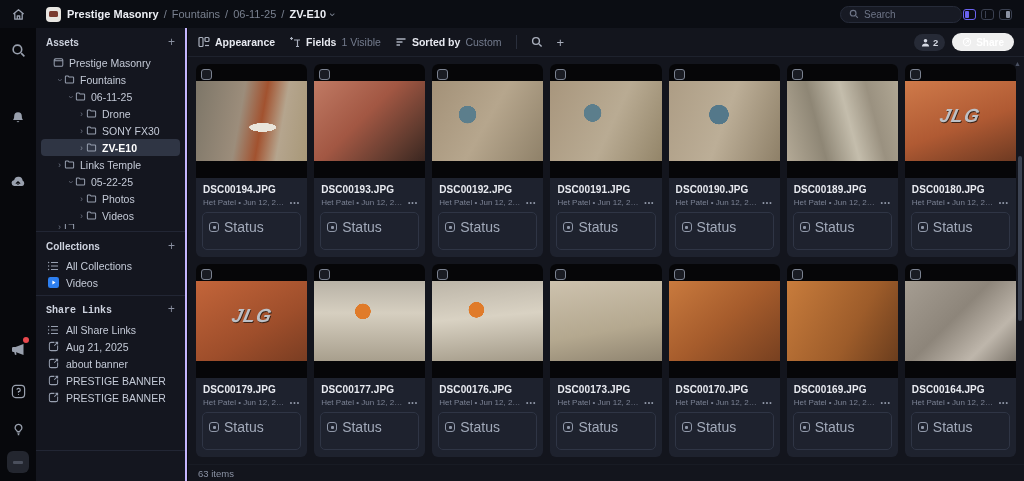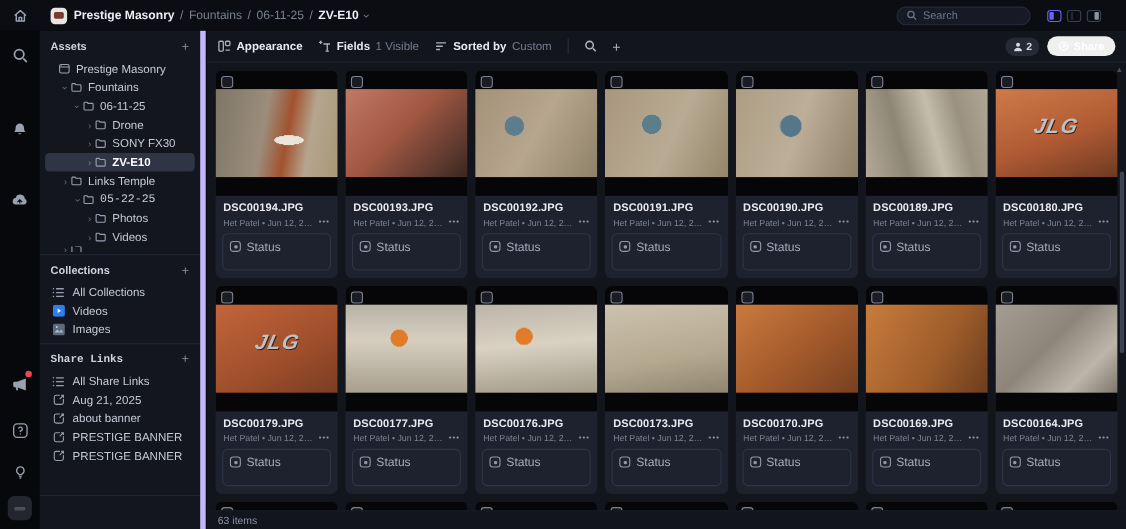--- a/index.html
+++ b/index.html
@@ -9,21 +9,21 @@
 
   
   .topbar { position:absolute; top:0; left:0; right:0; height:28px; display:flex; align-items:center; background:#0b0d13; }
   .home-cell { width:36px; display:flex; justify-content:center; align-items:center; color:#9aa1b0; }
   .bc-wrap { flex:0 0 auto; display:flex; align-items:center; gap:6px; padding-left:10px; }
   .logo { width:15px; height:15px; border-radius:4px; background:#e8e6e2; display:flex; align-items:center; justify-content:center; }
   .logo i { display:block; width:9px; height:6px; border-radius:1.5px; background:#7a3b30; }
   .crumbs { display:flex; align-items:center; gap:5px; font-size:11px; color:#79808f; }
   .crumbs .strong { color:#eceef4; font-weight:bold; }
   .chev { display:inline-block; transform:rotate(90deg); color:#79808f; font-size:11px; line-height:1; }
-  .tb-right { margin-left:auto; display:flex; align-items:center; gap:15px; padding-right:23px; }
+  .tb-right { margin-left:auto; display:flex; align-items:center; gap:1px; padding-right:12px; }
   .search-pill { display:flex; align-items:center; gap:5px; width:122px; height:17px; border-radius:9px;
     background:#171a24; border:1px solid #262b39; padding:0 8px; color:#6e7587; }
   .search-pill input { border:none; outline:none; background:transparent; color:#aab0bf; font-size:10px; width:80px;
     font-family:"Liberation Sans", sans-serif; }
   .search-pill input::placeholder { color:#6e7587; }
   .toggles { display:flex; gap:5px; }
   .toggle { width:13px; height:11px; border:1px solid #3a4050; border-radius:3px; position:relative; background:transparent; }
   .toggle.active { border-color:#6a63f0; }
   .toggle.active::before { content:""; position:absolute; left:1px; top:1px; bottom:1px; width:4px; background:#6a63f0; border-radius:1px; }
   .toggle.mid::before { content:""; position:absolute; left:3px; top:1px; bottom:1px; width:1px; background:#3a4050; }
@@ -31,21 +31,21 @@
 
   
   .rail { position:absolute; top:28px; left:0; bottom:0; width:36px; background:#07080c; display:flex; flex-direction:column; align-items:center; padding:10px 0 8px; }
   .rail-icon { width:24px; height:24px; margin-bottom:18px; display:flex; align-items:center; justify-content:center; color:#99a0ae; position:relative; }
   .rail-spacer { flex:1; }
   .rail .dot { position:absolute; top:0; right:1px; width:6px; height:6px; border-radius:50%; background:#e8484d; }
   .rail-avatar { width:22px; height:22px; border-radius:6px; background:#23262f; display:flex; align-items:center; justify-content:center; }
   .rail-avatar i { display:block; width:10px; height:3px; border-radius:1px; background:#4a4f5c; }
 
   
-  .sidebar { position:absolute; top:28px; left:36px; bottom:0; width:151px; background:#14161f; border-right:5px solid #c4b5fd;
+  .sidebar { position:absolute; top:28px; left:36px; bottom:0; width:151px; background:#14161f; border-right:2px solid #c4b5fd;
     display:flex; flex-direction:column; overflow:hidden; }
   .sec-head { display:flex; align-items:center; justify-content:space-between; padding:8px 10px 5px; }
   .sec-title { font-size:10px; font-weight:bold; color:#cdd2de; }
   .sec-add { color:#8a90a0; font-size:12px; line-height:1; cursor:default; }
   .tree { padding:1px 5px 0; }
   .trow { display:flex; align-items:center; height:17px; border-radius:4px; font-size:10.5px; color:#c4cad7; white-space:nowrap; overflow:hidden; }
   .trow.sel { background:#2f3544; color:#ffffff; font-weight:bold; }
   .trow .tchev { width:9px; flex:0 0 9px; color:#6b7280; font-size:9px; text-align:center; }
   .trow .ticon { margin-right:5px; display:flex; align-items:center; }
   .trow.clip { height:5px; overflow:hidden; }
@@ -74,21 +74,21 @@
   .timg { width:100%; height:80px; }
   .tcheck { position:absolute; top:5px; left:5px; width:11px; height:11px; border:1.5px solid #7b8290; border-radius:3px; background:rgba(44,48,58,0.55); }
   .jlg { position:absolute; left:50%; top:46%; transform:translate(-50%,-50%) skewX(-12deg); font-size:19px; font-style:italic; font-weight:900;
     color:#bdc0c6; text-shadow:1px 1px 0 #3c2317; letter-spacing:1px; }
   .cinfo { padding:6px 7px 0; }
   .fname { font-size:10px; font-weight:bold; color:#e9ebf1; letter-spacing:.1px; }
   .mrow { display:flex; align-items:center; margin-top:3px; }
   .meta { font-size:8px; color:#7b8294; white-space:nowrap; overflow:hidden; text-overflow:ellipsis; }
   .more { margin-left:auto; color:#9097a7; font-size:7px; letter-spacing:1px; padding-left:4px; }
   .fields { margin:5px 6px 7px; border:1px solid #2f3545; border-radius:5px; padding:6px 6px 14px; }
-  .status { display:flex; gap:5px; font-size:11px; color:#a2aaba; }
+  .status { display:flex; align-items:center; gap:5px; font-size:14px; color:#a2aaba; }
   .sticon { width:10px; height:10px; border:1.2px solid #8f97a8; border-radius:3px; display:flex; align-items:center; justify-content:center; }
   .sticon i { width:3px; height:3px; background:#8f97a8; border-radius:1px; display:block; }
 
   .count-bar { position:absolute; left:0; right:0; bottom:0; height:17px; background:#13151d; display:flex; align-items:center; padding-left:10px;
     border-top:1px solid #181b24; }
   .count { font-size:9.5px; color:#8b93a5; }
   .vscroll { position:absolute; right:2px; top:128px; width:4px; height:165px; border-radius:2px; background:#3c4352; }
   .scroll-arrow { position:absolute; right:3px; top:32px; color:#4a5162; font-size:7px; }
 </style>
 </head>
@@ -239,21 +239,21 @@
         </div>
         <div class="trow" style="padding-left: 14px;">
           <span class="tchev" style="display: inline-block;">›</span>
           <span class="ticon">
             <svg width="11" height="11" viewBox="0 0 12 12" fill="none" stroke="#98a0b0" stroke-width="1.1">
               <path d="M1.5 3.1c0-.5.4-.9.9-.9h2.1l1 1.1h4.1c.5 0 .9.4.9.9v4.7c0 .5-.4.9-.9.9H2.4c-.5 0-.9-.4-.9-.9z"></path>
             </svg>
           </span>
           <span>Links Temple</span>
         </div>
-        <div class="trow" style="padding-left: 25px; font-family: Liberation Mono, monospace;">
+        <div class="trow" style="padding-left: 25px;">
           <span class="tchev" style="transform: rotate(90deg); display: inline-block;">›</span>
           <span class="ticon">
             <svg width="11" height="11" viewBox="0 0 12 12" fill="none" stroke="#98a0b0" stroke-width="1.1">
               <path d="M1.5 3.1c0-.5.4-.9.9-.9h2.1l1 1.1h4.1c.5 0 .9.4.9.9v4.7c0 .5-.4.9-.9.9H2.4c-.5 0-.9-.4-.9-.9z"></path>
             </svg>
           </span>
           <span>05-22-25</span>
         </div>
         <div class="trow" style="padding-left: 36px;">
           <span class="tchev" style="display: inline-block;">›</span>
@@ -301,30 +301,20 @@
           <span>All Collections</span>
         </div>
         <div class="srow">
           <span class="sicon">
             <svg width="11" height="11" viewBox="0 0 12 12">
               <rect width="12" height="12" rx="2.5" fill="#2d7ff0"></rect>
               <path d="M4.8 3.8 8.2 6 4.8 8.2z" fill="#fff"></path>
             </svg>
           </span>
           <span>Videos</span>
-        </div>
-        <div class="srow">
-          <span class="sicon">
-            <svg width="11" height="11" viewBox="0 0 12 12">
-              <rect width="12" height="12" rx="2.5" fill="#5c6a7c"></rect>
-              <path d="m1.5 9 2.8-3 2.2 2.2L8.2 6l2.3 3z" fill="#aeb9c6"></path>
-              <circle cx="4" cy="3.6" r="1" fill="#c7d0da"></circle>
-            </svg>
-          </span>
-          <span>Images</span>
         </div>
       </div>
 
     <div class="sec-head" style="border-top:1px solid #222634; margin-top:4px;font-family:Liberation Mono, monospace;">
       <span class="sec-title">Share Links</span>
       <span class="sec-add">+</span>
     </div>
     <div class="slist">
         <div class="srow">
           <span class="sicon">

